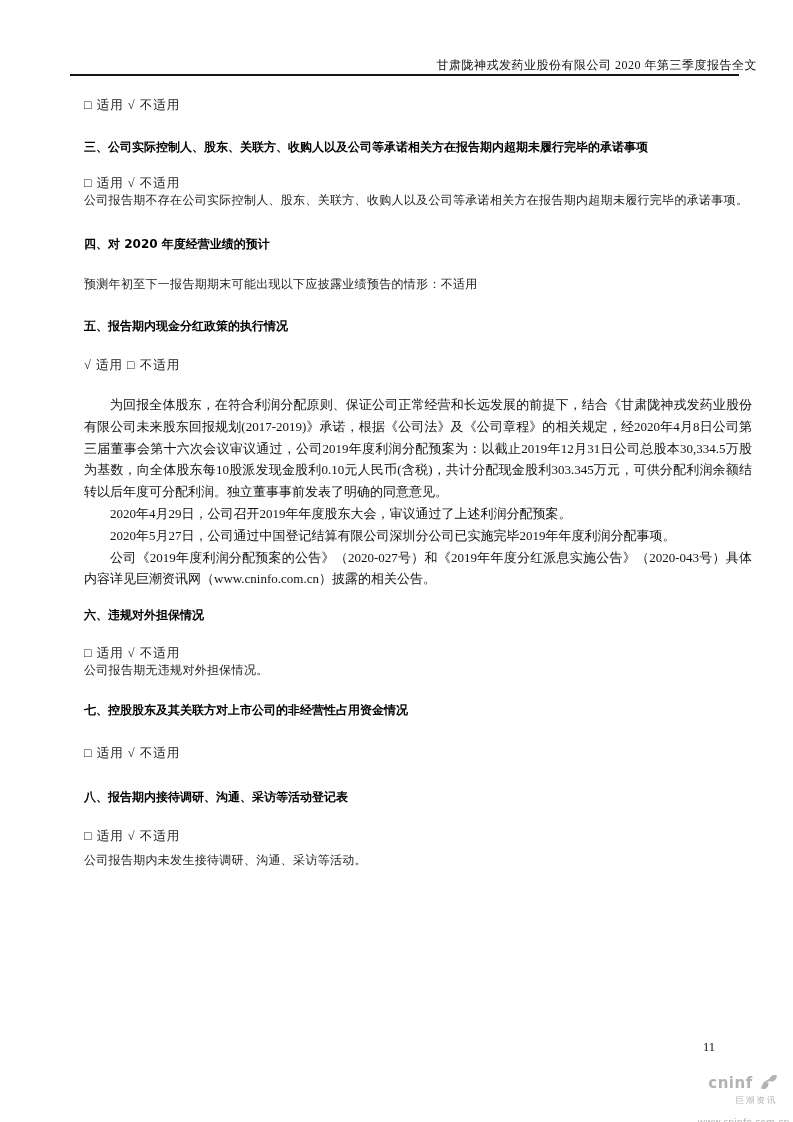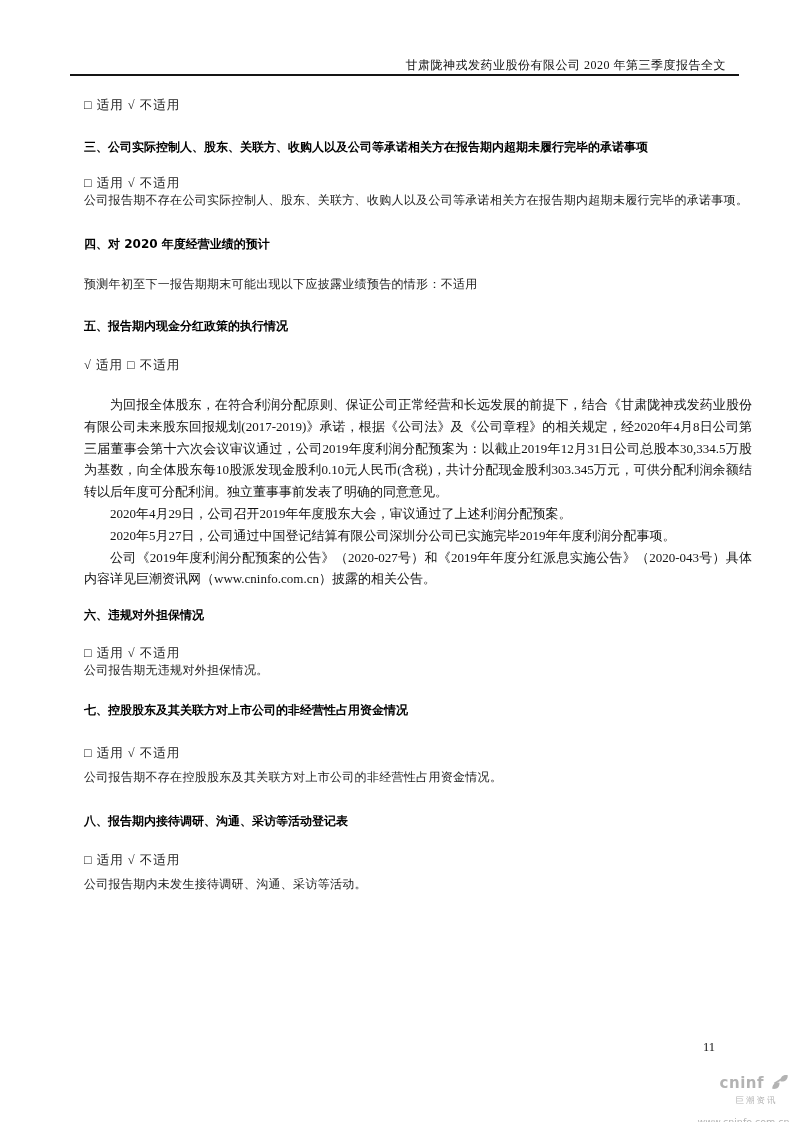--- a/index.html
+++ b/index.html
@@ -9,21 +9,21 @@
     width: 793px;
     height: 1122px;
     margin: 0 auto;
     background: #ffffff;
     color: #1a1a1a;
     font-family: "Liberation Serif", "DejaVu Serif", serif;
     overflow: hidden;
   }
   .header {
     position: absolute;
-    top: 57px; left: 72px; right: 67px;
+    top: 57px; left: 72px; right: 36px;
     text-align: right;
     font-size: 12px;
     letter-spacing: 0.5px;
     color: #111;
     white-space: nowrap;
   }
   .header-rule {
     position: absolute;
     top: 74px; left: 70px; right: 54px;
     height: 2px;
@@ -81,21 +81,21 @@
     position: absolute;
     left: 697px; top: 1073px;
     width: 93px;
     color: #b3b3b3;
     text-align: center;
     line-height: 1;
   }
   .logo-top {
     display: flex;
     align-items: center;
-    justify-content: flex-end;
+    justify-content: center;
     padding-right: 1px;
     gap: 7px;
   }
   .logo-brand {
     font-family: "DejaVu Sans", "Liberation Sans", sans-serif;
     font-weight: bold;
     font-size: 15px;
     letter-spacing: 0.5px;
   }
   .logo-swirl { display: inline-block; }
@@ -140,21 +140,20 @@
       <p class="bodyp">2020年5月27日，公司通过中国登记结算有限公司深圳分公司已实施完毕2019年年度利润分配事项。</p>
       <p class="bodyp">公司《2019年度利润分配预案的公告》（2020-027号）和《2019年年度分红派息实施公告》（2020-043号）具体内容详见巨潮资讯网（www.cninfo.com.cn）披露的相关公告。</p>
     </div>
 
     <h2 class="sec-title mt13">六、违规对外担保情况</h2>
     <p class="app mt17">□ 适用 √ 不适用</p>
     <p class="note mt6">公司报告期无违规对外担保情况。</p>
 
     <h2 class="sec-title mt19">七、控股股东及其关联方对上市公司的非经营性占用资金情况</h2>
     <p class="app mt22">□ 适用 √ 不适用</p>
-    <p class="note mt7">公司报告期不存在控股股东及其关联方对上市公司的非经营性占用资金情况。</p>
 
     <h2 class="sec-title mt23">八、报告期内接待调研、沟通、采访等活动登记表</h2>
     <p class="app mt18">□ 适用 √ 不适用</p>
     <p class="note mt7">公司报告期内未发生接待调研、沟通、采访等活动。</p>
 
   </div>
 
   <div class="page-number">11</div>
 
   <div class="logo">

